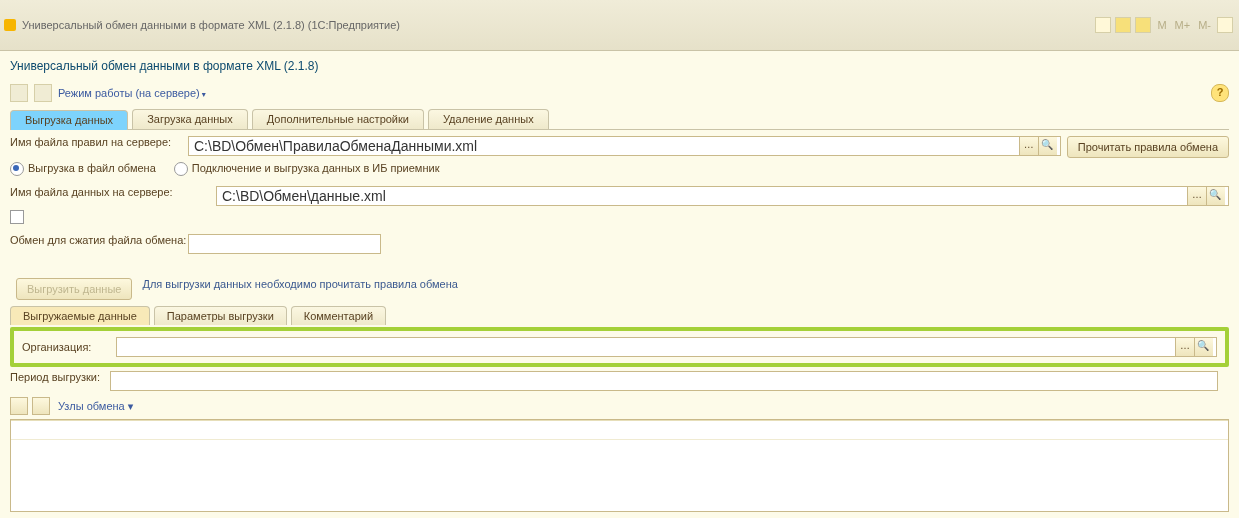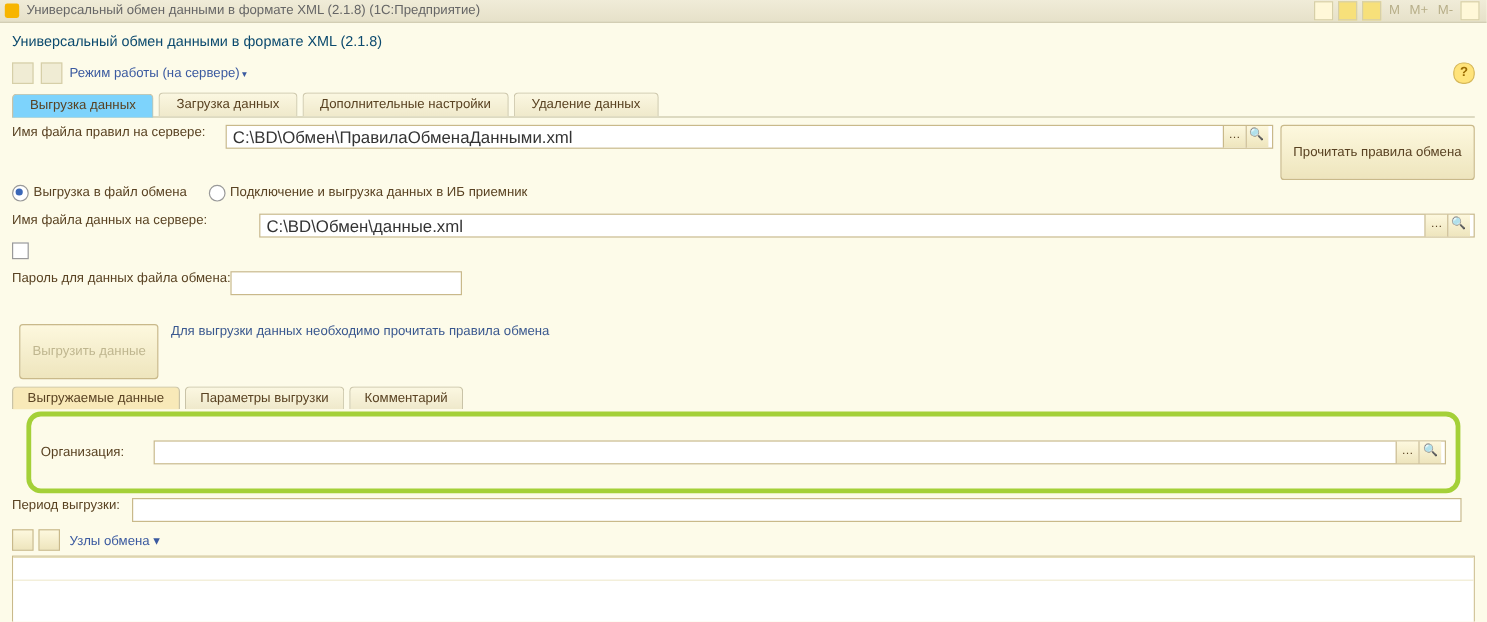--- a/index.html
+++ b/index.html
@@ -1,46 +1,46 @@
 <!DOCTYPE html>
 <html><head>
 <meta charset="utf-8">
 <style>
 html,body{margin:0;padding:0;font-family:Arial,sans-serif;font-size:11px;background:#fdfbe9;color:#594222;width:1239px;height:518px;overflow:hidden}
-.titlebar{height:18px;background:linear-gradient(#f0ecd8,#e6e1c9);border-bottom:1px solid #c9c3a7;display:flex;align-items:center;padding:0 4px;color:#666}
+.titlebar{height:18px;background:linear-gradient(#f0ecd8,#e6e1c9);border-bottom:1px solid #c9c3a7;display:flex;align-items:center;padding:16px 4px;color:#666}
 .titlebar .ico{width:12px;height:12px;background:#f7b500;border-radius:2px;margin-right:6px;display:inline-block}
 .titlebar .spacer{flex:1}
 .titlebar .tb-icon{width:14px;height:14px;margin:0 2px;display:inline-block;border:1px solid #d6cfa8;background:#fff8d8}
 .titlebar .m{color:#b7ae88;margin:0 4px;font-size:11px}
 .main{padding:6px 10px 0 10px}
 .pagetitle{font-size:12px;color:#0c4a6e;margin:2px 0 10px 0;font-weight:normal}
 .toolbar-row{display:flex;align-items:center;height:20px;margin-bottom:6px}
 .tool-ico{width:16px;height:16px;margin-right:6px;display:inline-block;border:1px solid #d6cfa8;background:#f0ecd4}
 .mode-label{color:#3b5aa0;cursor:pointer}
 .mode-label .drop{font-size:8px;margin-left:2px}
 .help{width:16px;height:16px;border-radius:8px;background:#ffe37a;border:1px solid #d6b85a;color:#9a6a00;text-align:center;line-height:14px;font-weight:bold;margin-left:auto}
 .tabs{display:flex;border-bottom:1px solid #c9c3a7;margin-bottom:6px}
 .tab{padding:3px 14px;border:1px solid #c9c3a7;border-bottom:none;background:linear-gradient(#fbf7e1,#efe9cb);margin-right:4px;border-radius:4px 4px 0 0;color:#594222;cursor:pointer}
 .tab.active{background:#7dd3fc;position:relative;top:1px;padding-bottom:4px}
 .form-row{display:flex;margin:4px 0;min-height:20px}
 .form-row label{min-width:178px;color:#594222}
 .form-row label.short{min-width:100px}
 .textfield{flex:1;height:18px;border:1px solid #c9b98a;background:#fff;padding:0 3px;display:flex;align-items:center}
 .textfield input{border:none;outline:none;flex:1;font-size:14px;background:transparent;color:#333}
 .fld-btn{width:18px;height:18px;border-left:1px solid #c9b98a;background:linear-gradient(#fdf8de,#eee5bd);text-align:center;line-height:16px;cursor:pointer;font-size:10px;color:#594222}
-.btn{height:20px;border:1px solid #c9b98a;background:linear-gradient(#fdf8de,#eee5bd);padding:12px 10px;margin-left:6px;border-radius:3px;color:#594222;cursor:pointer;display:flex;align-items:center}
+.btn{height:20px;border:1px solid #c9b98a;background:linear-gradient(#fdf8de,#eee5bd);padding:0 10px;margin-left:6px;border-radius:3px;color:#594222;cursor:pointer;display:flex;align-items:center}
 .btn.disabled{color:#bfb68f}
 .radio{width:12px;height:12px;border:1px solid #999;border-radius:50%;margin-right:4px;display:inline-block;vertical-align:middle;background:#fff;position:relative}
 .radio.checked::after{content:"";position:absolute;top:2px;left:2px;width:6px;height:6px;border-radius:50%;background:#3a67b7}
 .checkbox{width:12px;height:12px;border:1px solid #999;margin-right:4px;display:inline-block;vertical-align:middle;background:#fff}
 .section-gap{height:16px}
 .subtabs{display:flex;margin-top:6px}
 .subtab{padding:3px 12px;border:1px solid #c9c3a7;border-bottom:none;background:linear-gradient(#fbf7e1,#efe9cb);margin-right:4px;border-radius:4px 4px 0 0;color:#594222;cursor:pointer}
 .subtab.active{background:#f8e9b8}
-.highlight-frame{border:4px solid #a4d038;border-radius:12px;padding:20px 8px;margin:2px 12px;background:#fdfbe9}
+.highlight-frame{border:4px solid #a4d038;border-radius:2px;padding:6px 8px;margin:2px 0;background:#fdfbe9}
 .hf-row{display:flex;align-items:center}
 .hf-row label{min-width:94px}
 .grid-toolbar{display:flex;align-items:center;margin:6px 0 4px 0}
 .grid-toolbar .gi{width:16px;height:16px;border:1px solid #c9b98a;background:linear-gradient(#fdf8de,#eee5bd);margin-right:4px}
 .nodes-label{color:#3b5aa0;cursor:pointer;margin-left:4px}
 .grid{border:1px solid #c9b98a}
 .grid-header{display:flex;background:linear-gradient(#fbf5db,#efe7c4);border-bottom:1px solid #c9b98a}
 .grid-header .gh{padding:3px 6px;border-right:1px solid #c9b98a;color:#594222}
 .gh1{width:640px}
 .gh2{flex:1}
@@ -107,21 +107,21 @@
       <div class="fld-btn">…</div>
       <div class="fld-btn">🔍</div>
     </div>
   </div>
 
   <div class="form-row">
     <span class="checkbox"></span>
   </div>
 
   <div class="form-row">
-    <label>Пароль для данных файла обмена:</label>
+    <label>Обмен для сжатия файла обмена:</label>
     <div class="textfield" style="flex:0 0 130px">
       <input type="password" value="" style="">
     </div>
   </div>
 
   <div class="section-gap"></div>
 
   <div class="form-row">
     <div class="btn disabled">Выгрузить данные</div>
     <span class="info-text">Для выгрузки данных необходимо прочитать правила обмена</span>

